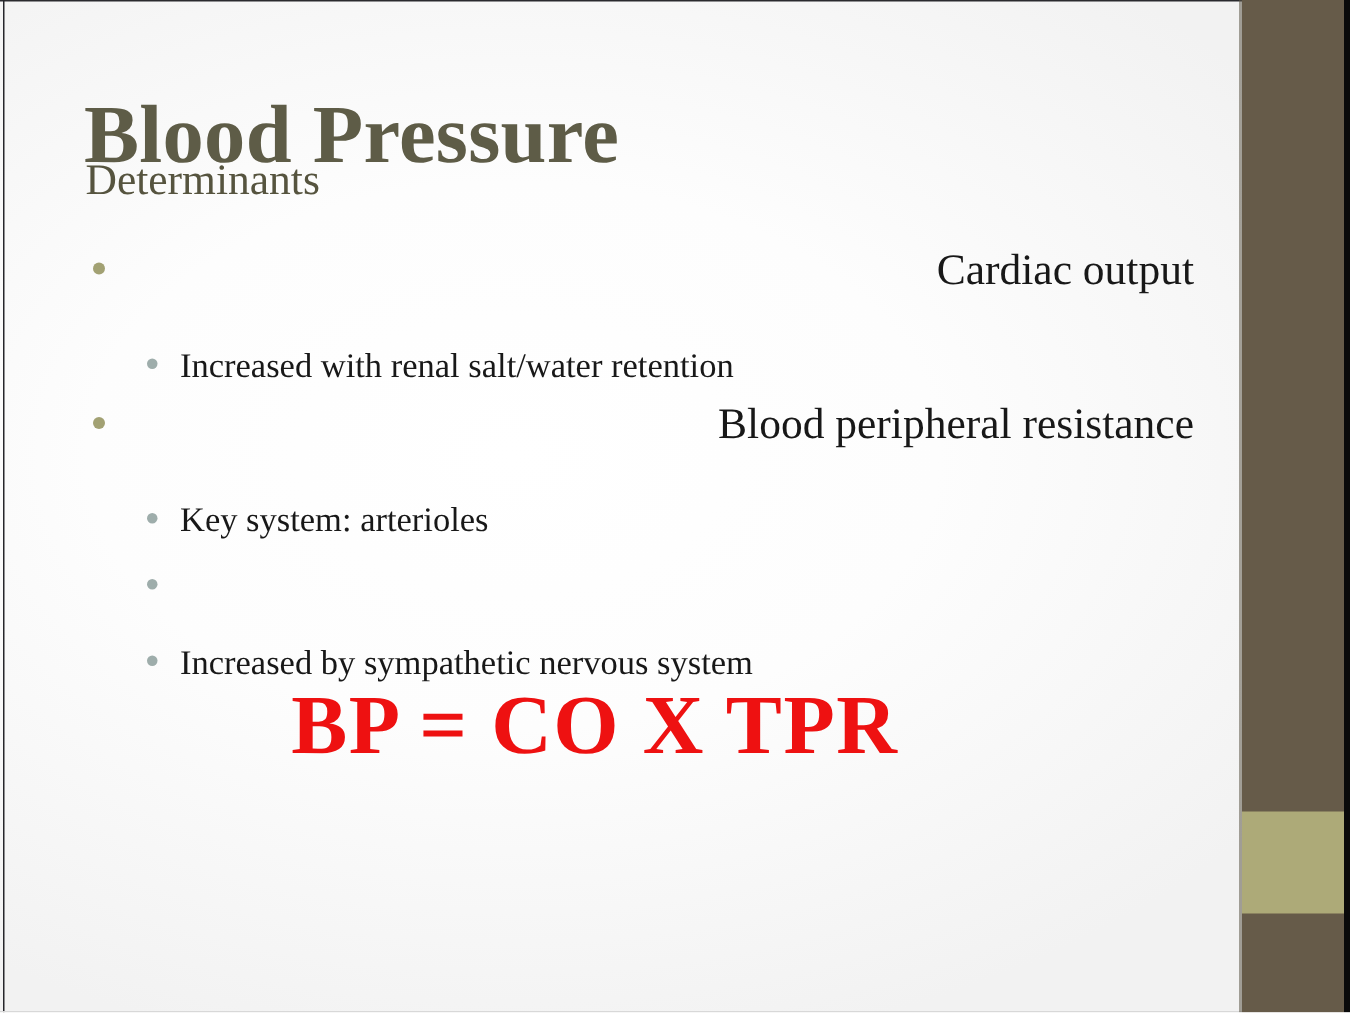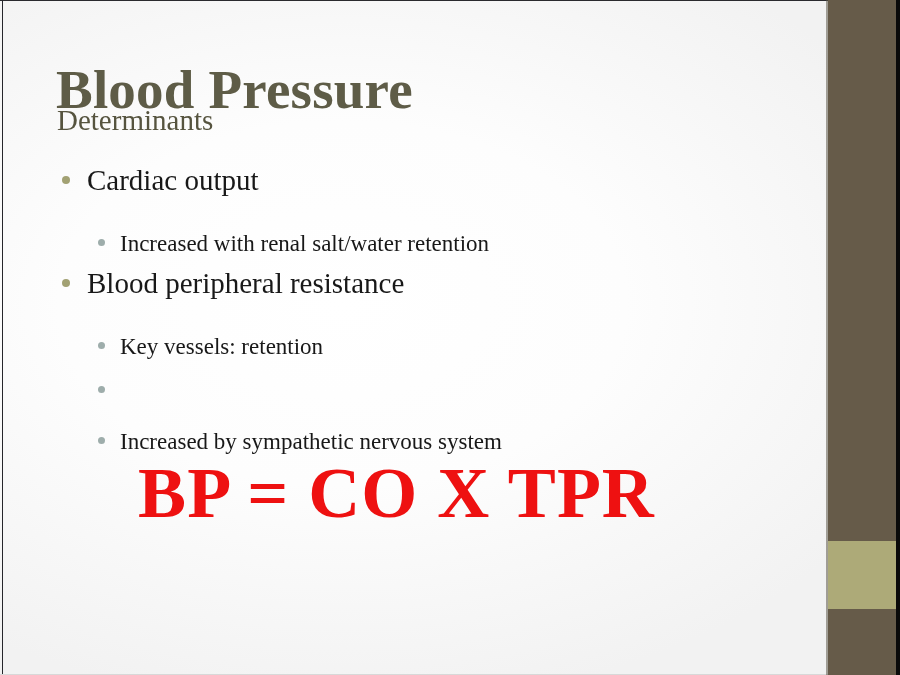--- a/index.html
+++ b/index.html
@@ -107,20 +107,21 @@
     display: flex;
     align-items: baseline;
     color: #181818;
     white-space: nowrap;
   }
 
   .li.lvl1 {
     font-size: 29px;
     line-height: 40px;
     margin-left: 6px;
+    justify-content: space-between;
   }
   .li.lvl2 {
     font-size: 23px;
     line-height: 38px;
     margin-left: 42px;
     margin-top: 25px;
   }
 
   .dot {
     display: inline-block;
@@ -142,21 +143,21 @@
     transform: translateY(-5px);
   }
 
   
   .formula {
     position: absolute;
     left: 0;
     top: 452px;
     width: 793px;
     text-align: center;
-    font-size: 72px;
+    font-size: 56px;
     font-weight: bold;
     color: #ee1111;
     letter-spacing: 1px;
     white-space: nowrap;
   }
 </style>
 </head>
 <body>
 
 <div class="slide">
@@ -176,21 +177,21 @@
       <div class="li lvl2">
         <span class="dot"></span>
         <span>Increased with renal salt/water retention</span>
       </div>
       <div class="li lvl1">
         <span class="dot"></span>
         <span>Blood peripheral resistance</span>
       </div>
       <div class="li lvl2">
         <span class="dot"></span>
-        <span>Key vessels: retention</span>
+        <span>Key system: arterioles</span>
       </div>
       <div class="li lvl2">
         <span class="dot"></span>
       </div>
       <div class="li lvl2">
         <span class="dot"></span>
         <span>Increased by sympathetic nervous system</span>
       </div>
     </div>
 

